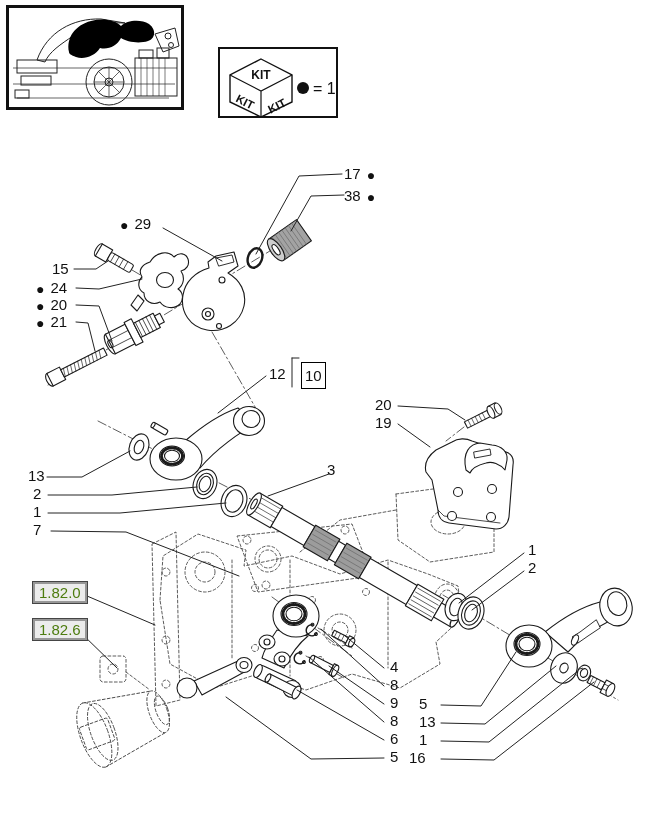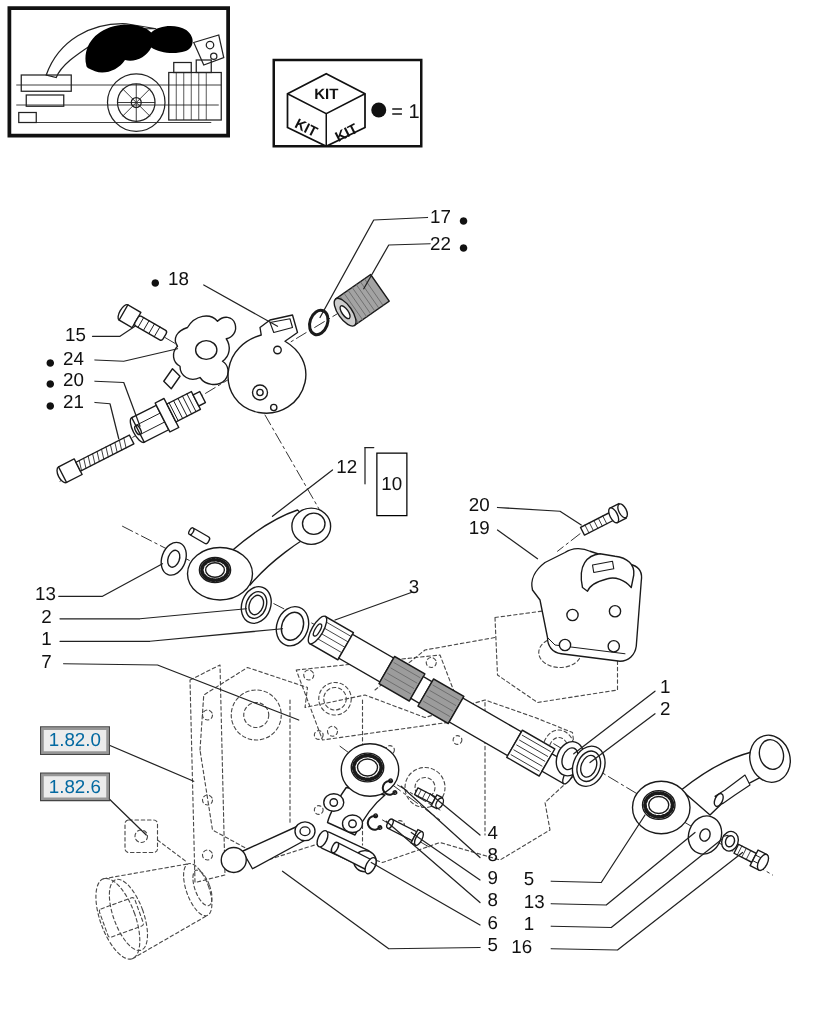--- a/index.html
+++ b/index.html
@@ -1,26 +1,26 @@
 <!DOCTYPE html>
 <html><head>
 <meta charset="utf-8">
 <style>
   html,body{margin:0;padding:0;background:#fff;}
   .page{position:relative;width:663px;height:819px;background:#fff;overflow:hidden;
         font-family:"Liberation Sans",sans-serif;}
   .art{position:absolute;left:0;top:0;}
   .thumb{position:absolute;left:6px;top:5px;width:172px;height:99px;border:3px solid #111;background:#fff;}
   .kitbox{position:absolute;left:218px;top:47px;width:116px;height:67px;border:2.5px solid #111;background:#fff;}
-  .co{position:absolute;display:flex;align-items:flex-end;gap:6px;color:#111;
+  .co{position:absolute;display:flex;align-items:center;gap:6px;color:#111;
       font-size:15px;line-height:16px;white-space:nowrap;}
   .co .d{font-size:14px;line-height:1;transform:translateY(.5px);}
-  .box10{border:1.6px solid #000;padding:16px 3px;line-height:17px;background:#fff;}
+  .box10{border:1.6px solid #000;padding:4px 3px;line-height:17px;background:#fff;}
   .refbox{position:absolute;background:#ececec;border:2px solid #979797;outline:1px solid #454545;
-          padding:0 4px;line-height:17px;font-size:15px;color:#0369a1;}
+          padding:0 4px;line-height:17px;font-size:15px;color:#4d7c0f;}
 </style>
 </head>
 <body>
 
 <div class="page">
 
   <svg class="art" width="663" height="819" viewBox="0 0 663 819" fill="none" stroke="#1a1a1a" stroke-width="1.1" stroke-linejoin="round" stroke-linecap="round">
 
     <g stroke="#4a4a4a" stroke-width="0.9" stroke-dasharray="2.8 2.2">
       <path d="M160,600 L163,556 L198,534 L246,550 L244,566 L292,556 L340,574 L388,560 L428,574 L458,586 L462,618 L436,642 L440,664 L400,688 L352,674 L306,690 L258,674 L214,688 L170,664 Z"></path>
@@ -419,26 +419,26 @@
       <circle cx="301" cy="86" r="6" fill="#111" stroke="none"></circle>
       <text x="311" y="92" font-size="16" fill="#111" stroke="none" font-family="Liberation Sans, sans-serif">= 18</text>
     </svg>
   </div>
 
   <div class="co" style="left:344px;top:166px">
       <span class="n">17</span>
       <span class="d">●</span>
     </div>
   <div class="co" style="left:344px;top:188px">
-      <span class="n">22</span>
+      <span class="n">38</span>
       <span class="d">●</span>
     </div>
   <div class="co" style="left:120px;top:216px">
       <span class="d">●</span>
-      <span class="n">18</span>
+      <span class="n">29</span>
     </div>
   <div class="co" style="left:52px;top:261px">
       <span class="n">15</span>
     </div>
   <div class="co" style="left:36px;top:280px">
       <span class="d">●</span>
       <span class="n">24</span>
     </div>
   <div class="co" style="left:36px;top:297px">
       <span class="d">●</span>

